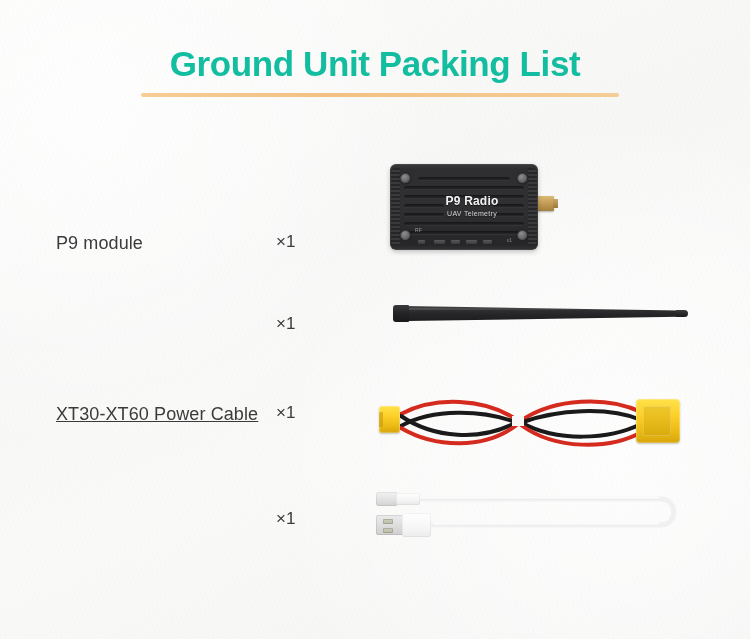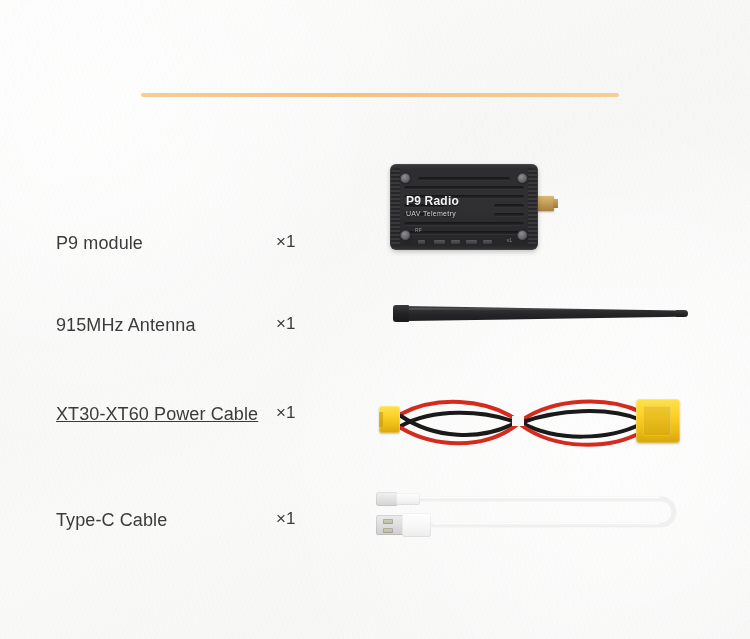--- a/index.html
+++ b/index.html
@@ -139,21 +139,21 @@
   }
   #p9-screw-tl { left: 10px; top: 9px; }
   #p9-screw-tr { right: 10px; top: 9px; }
   #p9-screw-bl { left: 10px; bottom: 9px; }
   #p9-screw-br { right: 10px; bottom: 9px; }
 
   #p9-text {
     position: absolute;
     left: 16px; right: 0;
     top: 31px;
-    text-align: left;
+    text-align: center;
     pointer-events: none;
   }
   #p9-brand {
     font-size: 12px;
     font-weight: bold;
     color: #f2f2f2;
     letter-spacing: 0.2px;
     line-height: 13px;
     text-shadow: 0 1px 1px rgba(0,0,0,0.6);
   }
@@ -379,20 +379,21 @@
     background: linear-gradient(180deg, #ffffff 0%, #f6f6f6 60%, #ececec 100%);
     box-shadow: inset 0 0 0 1px rgba(0,0,0,0.05);
   }
 </style>
 </head>
 <body>
 
 <div id="page">
   <div id="grain"></div>
 
+  <div id="title">Ground Unit Packing List</div>
   <div id="title-rule"></div>
 
   <div class="row-label" id="label-0">P9 module</div>
   <div class="row-qty" id="qty-0">×1</div>
 
   <div id="p9-module">
     <div id="p9-sma"></div>
     <div id="p9-sma-tip"></div>
 
     <div id="p9-body">
@@ -425,21 +426,20 @@
       <div id="p9-ports">
         <div class="p9-port" style="left:0px;  width:7px;"></div>
         <div class="p9-port" style="left:16px; width:11px;"></div>
         <div class="p9-port" style="left:33px; width:9px;"></div>
         <div class="p9-port" style="left:48px; width:11px;"></div>
         <div class="p9-port" style="left:65px; width:9px;"></div>
       </div>
     </div>
   </div>
 
-  <div class="row-label" id="label-1">915MHz Antenna</div>
   <div class="row-qty" id="qty-1">×1</div>
 
   <div id="antenna">
     <div id="ant-rod"></div>
     <div id="ant-tip"></div>
     <div id="ant-base"></div>
     <div id="ant-gloss"></div>
   </div>
 
   <div class="row-label" id="label-2">XT30-XT60 Power Cable</div>
@@ -458,21 +458,20 @@
       <path d="M147,33 C182,52 234,50 266,34" stroke="#1a1a1a" stroke-width="4" fill="none" stroke-linecap="round"></path>
       <path d="M146,35 C180,60 234,60 267,42" stroke="#d42b1e" stroke-width="4" fill="none" stroke-linecap="round"></path>
     </svg>
     <div id="pc-mid"></div>
     <div class="xt-conn" id="xt30"></div>
     <div id="xt30-notch"></div>
     <div class="xt-conn" id="xt60"></div>
     <div id="xt60-notch"></div>
   </div>
 
-  <div class="row-label" id="label-3">Type-C Cable</div>
   <div class="row-qty" id="qty-3">×1</div>
 
   <div id="typec-cable">
     <svg id="tc-svg" width="320" height="62" viewBox="0 0 320 62">
 
       <path d="M45,14 L286,14 C303,14 303,40 286,40 L56,40" stroke="#fdfdfd" stroke-width="5" fill="none" stroke-linecap="round"></path>
       <path d="M45,14 L286,14 C303,14 303,40 286,40 L56,40" stroke="#e6e6e6" stroke-width="5" fill="none" stroke-linecap="round" opacity="0.55"></path>
       <path d="M45,12.5 L284,12.5" stroke="#ffffff" stroke-width="1.6" fill="none" opacity="0.9"></path>
       <path d="M58,38.5 L284,38.5" stroke="#ffffff" stroke-width="1.6" fill="none" opacity="0.9"></path>
     </svg>

